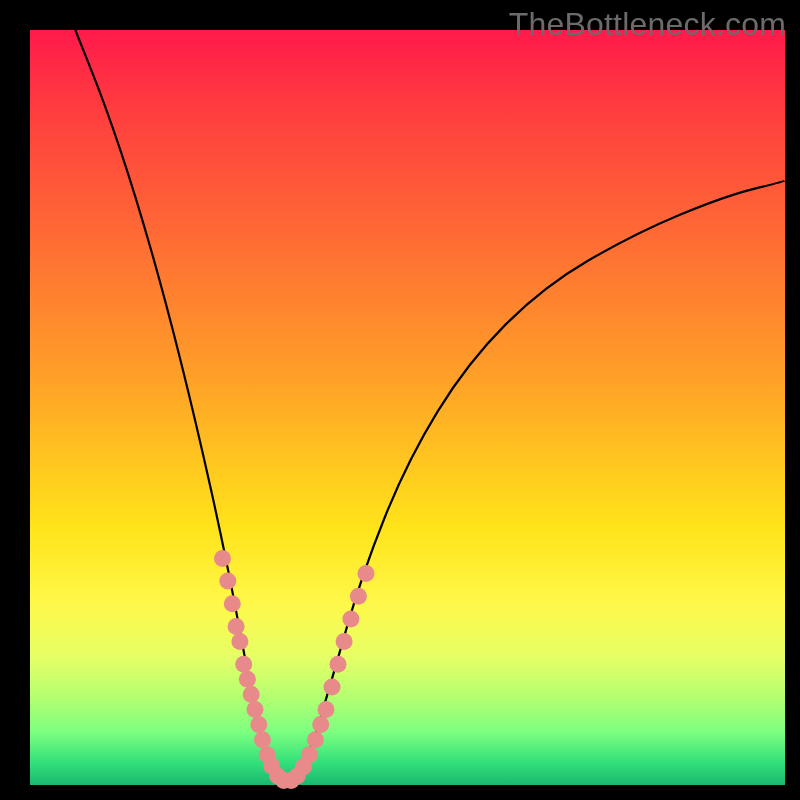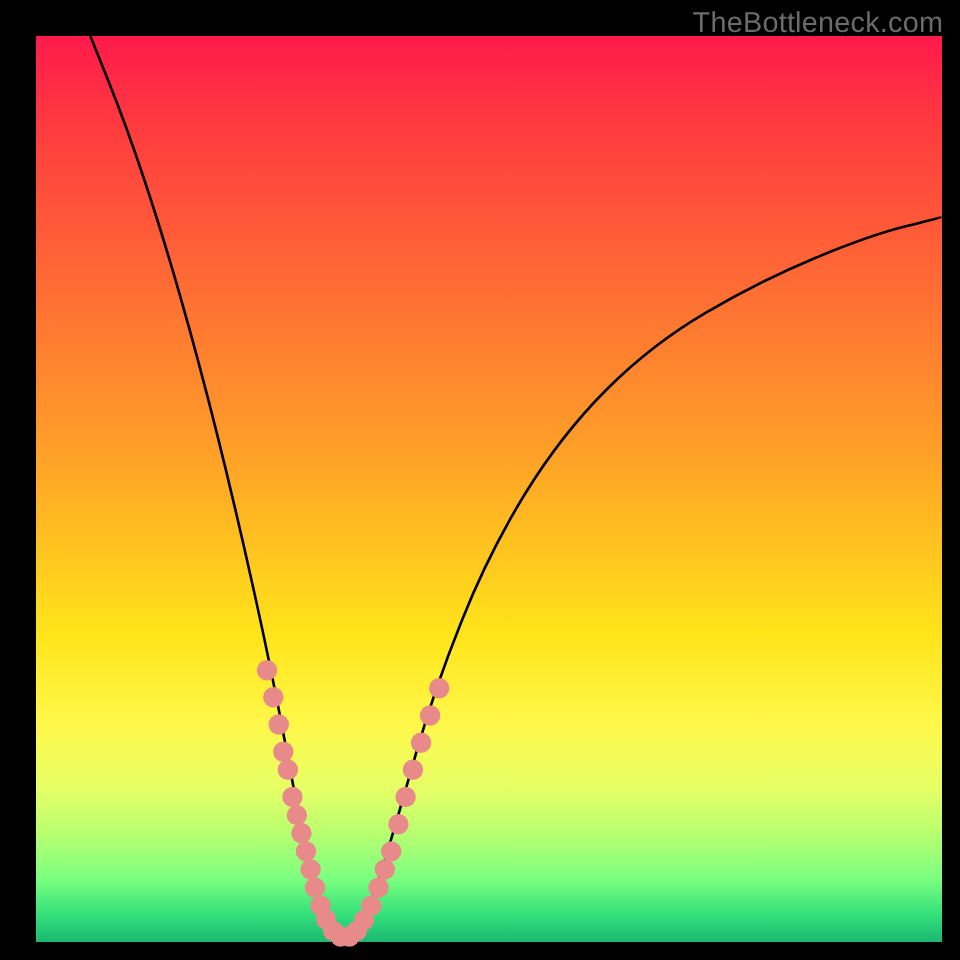--- a/index.html
+++ b/index.html
@@ -40,21 +40,21 @@
       #7cff80 93%,
       #33e07a 97%,
       #1bb870 100%
     );
   }
   .watermark {
     position: absolute;
     top: 6px;
     right: 14px;
     color: #6b6b6b;
-    font-size: 24px;
+    font-size: 32px;
     font-weight: 500;
     letter-spacing: 0.2px;
     z-index: 10;
   }
   svg.curve {
     position: absolute;
     left: 0;
     top: 0;
     width: 755px;
     height: 755px;

